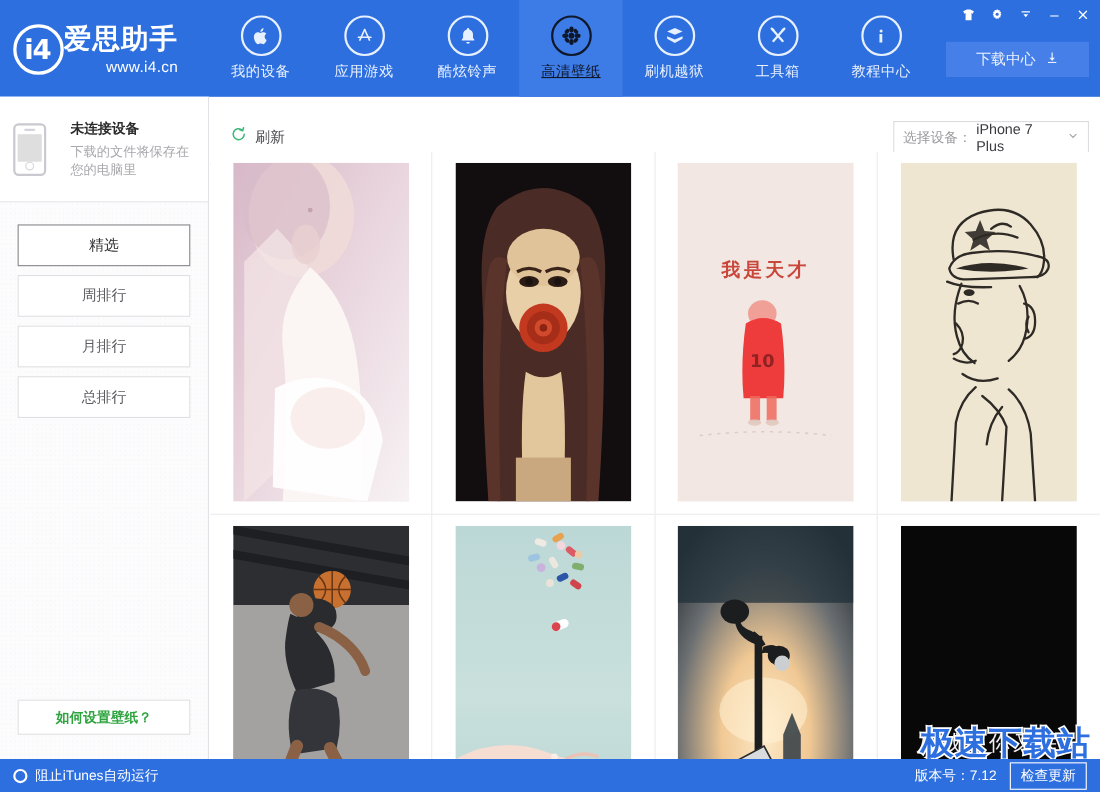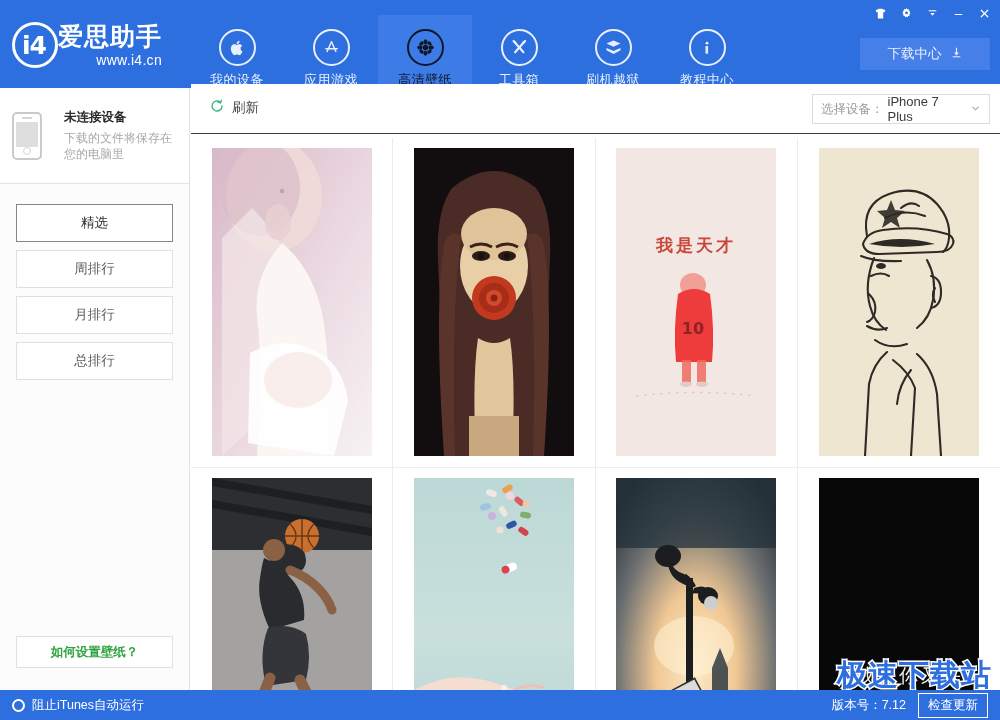--- a/index.html
+++ b/index.html
@@ -23,21 +23,21 @@
     width: 46px; height: 46px; border-radius: 50%;
     border: 3px solid #ffffff; color: #ffffff;
     display: flex; align-items: center; justify-content: center;
     font-size: 25px; font-weight: bold; letter-spacing: -1px;
     font-family: "DejaVu Sans", sans-serif; padding-right: 2px;
   }
   .logo-text { color: #fff; line-height: 1; }
   .logo-cn { font-size: 25px; font-weight: bold; letter-spacing: 1px; display: block; }
   .logo-url { font-size: 14px; display: block; margin-top: 4px; letter-spacing: 0.3px; }
 
-  .nav { position: absolute; left: 190px; top: 0; height: 88px; display: flex; margin-top: 15px; }
+  .nav { position: absolute; left: 190px; top: 0; height: 88px; display: flex; }
   .nav-item {
     width: 94px; height: 88px; display: flex; flex-direction: column;
     align-items: center; justify-content: center; cursor: pointer;
     color: #e7f0ff; gap: 5px;
   }
   .nav-item.active { background: #3d7ce6; color: #0f172a; text-decoration: underline; }
   .nav-ico {
     width: 37px; height: 37px; border-radius: 50%;
     border: 2px solid currentColor;
     display: flex; align-items: center; justify-content: center;
@@ -103,21 +103,21 @@
 
   .howto-wrap { position: absolute; left: 16px; bottom: 22px; right: 16px; }
   .howto-btn {
     height: 32px; background: #ffffff; border: 1px solid #e0e0e4;
     display: flex; align-items: center; justify-content: center;
     font-size: 12.5px; color: #2ea43f; cursor: pointer; font-weight: bold;
   }
 
   
   .toolbar {
-    position: absolute; left: 191px; top: 84px; width: 809px; height: 50px;
+    position: absolute; left: 191px; top: 100px; width: 809px; height: 50px;
     background: #ffffff; border-bottom: 1px solid #404040;
   }
   .refresh {
     position: absolute; left: 18px; top: 14px; display: flex;
     align-items: center; gap: 7px; cursor: pointer;
   }
   .refresh-label { font-size: 13.5px; color: #4a4a4f; }
   .dev-select {
     position: absolute; right: 10px; top: 10px; width: 178px; height: 30px;
     border: 1px solid #dcdce0; background: #fff; cursor: pointer;
@@ -198,58 +198,67 @@
         <span class="nav-ico">
           <svg width="21" height="21" viewBox="0 0 24 24" fill="none" stroke="currentColor" stroke-width="1.7" stroke-linecap="round">
             <path d="M12 5.5 L7 16.5"></path>
               <path d="M12 5.5 L17 16.5"></path>
               <path d="M5.5 13.5 L18.5 13.5"></path>
           </svg>
         </span>
         <span class="nav-label">应用游戏</span>
       </div>
 
+      <div class="nav-item">
+        <span class="nav-ico">
+          <svg width="19" height="19" viewBox="0 0 24 24" fill="currentColor">
+            <path d="M12 3a1.4 1.4 0 0 1 1.4 1.4v.5c2.6.6 4.3 2.9 4.3 5.7v3.6l1.5 2.3v.9H4.8v-.9l1.5-2.3v-3.6c0-2.8 1.7-5.1 4.3-5.7v-.5A1.4 1.4 0 0 1 12 3z"></path>
+            <path d="M9.9 19.2h4.2a2.1 2.1 0 0 1-4.2 0z"></path>
+          </svg>
+        </span>
+        <span class="nav-label">酷炫铃声</span>
+      </div>
 
       <div class="nav-item active">
         <span class="nav-ico">
           <svg width="21" height="21" viewBox="0 0 24 24" fill="currentColor">
             <circle cx="12" cy="12" r="3.1"></circle>
             <ellipse cx="12" cy="5.6" rx="2.3" ry="3.1"></ellipse>
             <ellipse cx="12" cy="18.4" rx="2.3" ry="3.1"></ellipse>
             <ellipse cx="5.6" cy="12" rx="3.1" ry="2.3"></ellipse>
             <ellipse cx="18.4" cy="12" rx="3.1" ry="2.3"></ellipse>
             <ellipse cx="7.4" cy="7.4" rx="2.9" ry="2" transform="rotate(-45 7.4 7.4)"></ellipse>
             <ellipse cx="16.6" cy="16.6" rx="2.9" ry="2" transform="rotate(-45 16.6 16.6)"></ellipse>
             <ellipse cx="16.6" cy="7.4" rx="2" ry="2.9" transform="rotate(-45 16.6 7.4)"></ellipse>
             <ellipse cx="7.4" cy="16.6" rx="2" ry="2.9" transform="rotate(-45 7.4 16.6)"></ellipse>
           </svg>
         </span>
         <span class="nav-label">高清壁纸</span>
       </div>
 
       <div class="nav-item">
         <span class="nav-ico">
+          <svg width="21" height="21" viewBox="0 0 24 24" fill="currentColor">
+            <path d="M4 7.5 L12 4 L20 7.5 L12 11 Z"></path>
+            <path d="M4 12.5 L12 16 L20 12.5 L20 15 L12 19.5 L4 15 Z"></path>
+          </svg>
+        </span>
+        <span class="nav-label">刷机越狱</span>
+      </div>
+
+      <div class="nav-item">
+        <span class="nav-ico">
           <svg width="21" height="21" viewBox="0 0 24 24" fill="none" stroke="currentColor" stroke-width="2.4" stroke-linecap="round">
             <path d="M6 5.5 L16.5 17.5"></path>
               <path d="M17.5 5.5 L7 17.5"></path>
             <path d="M5.2 4.6 L7.2 6.4"></path>
               <path d="M18.4 4.6 L16.4 6.4"></path>
           </svg>
         </span>
         <span class="nav-label">工具箱</span>
-      </div>
-
-      <div class="nav-item">
-        <span class="nav-ico">
-          <svg width="21" height="21" viewBox="0 0 24 24" fill="currentColor">
-            <path d="M4 7.5 L12 4 L20 7.5 L12 11 Z"></path>
-            <path d="M4 12.5 L12 16 L20 12.5 L20 15 L12 19.5 L4 15 Z"></path>
-          </svg>
-        </span>
-        <span class="nav-label">刷机越狱</span>
       </div>
 
       <div class="nav-item">
         <span class="nav-ico">
           <svg width="20" height="20" viewBox="0 0 24 24" fill="currentColor">
             <circle cx="12" cy="6.2" r="1.7"></circle>
             <path d="M10.2 9.6h3.1v9.2h-3.1z"></path>
           </svg>
         </span>
         <span class="nav-label">教程中心</span>

